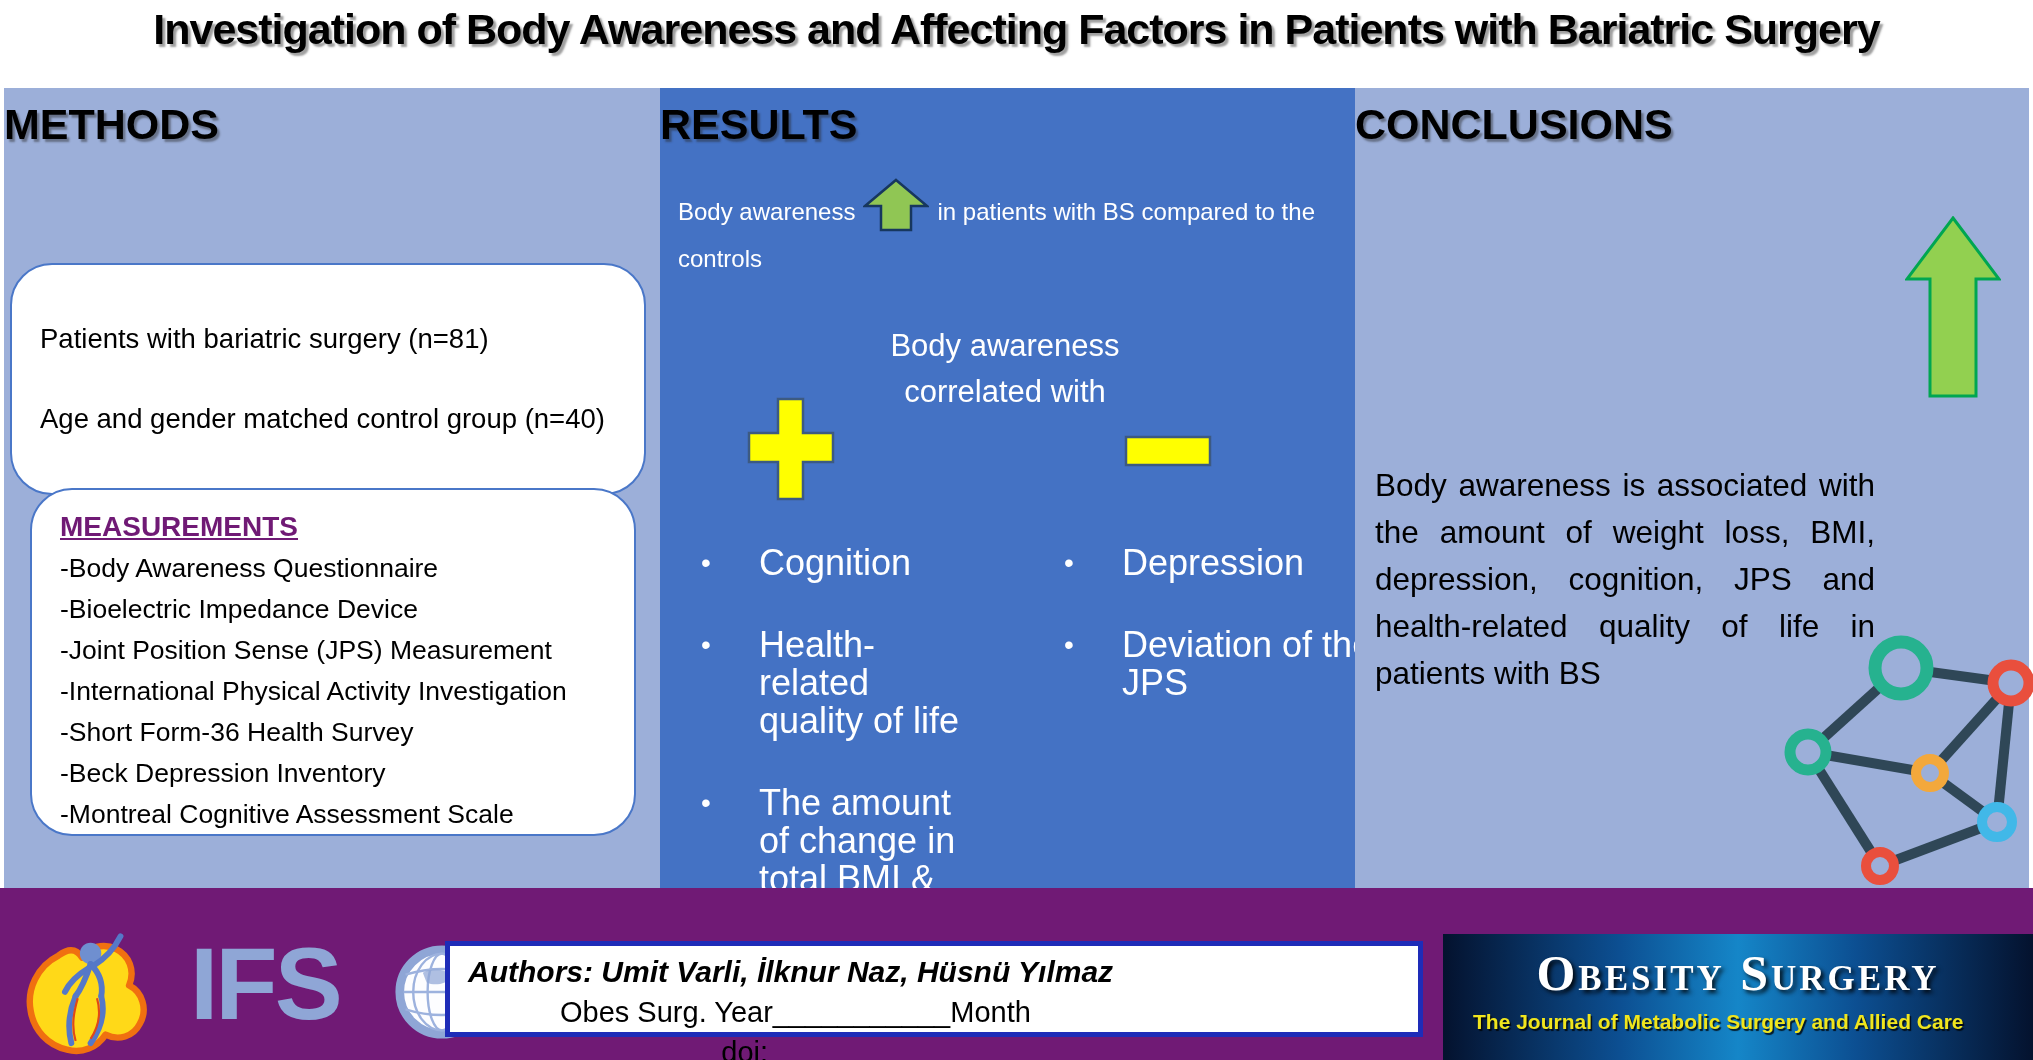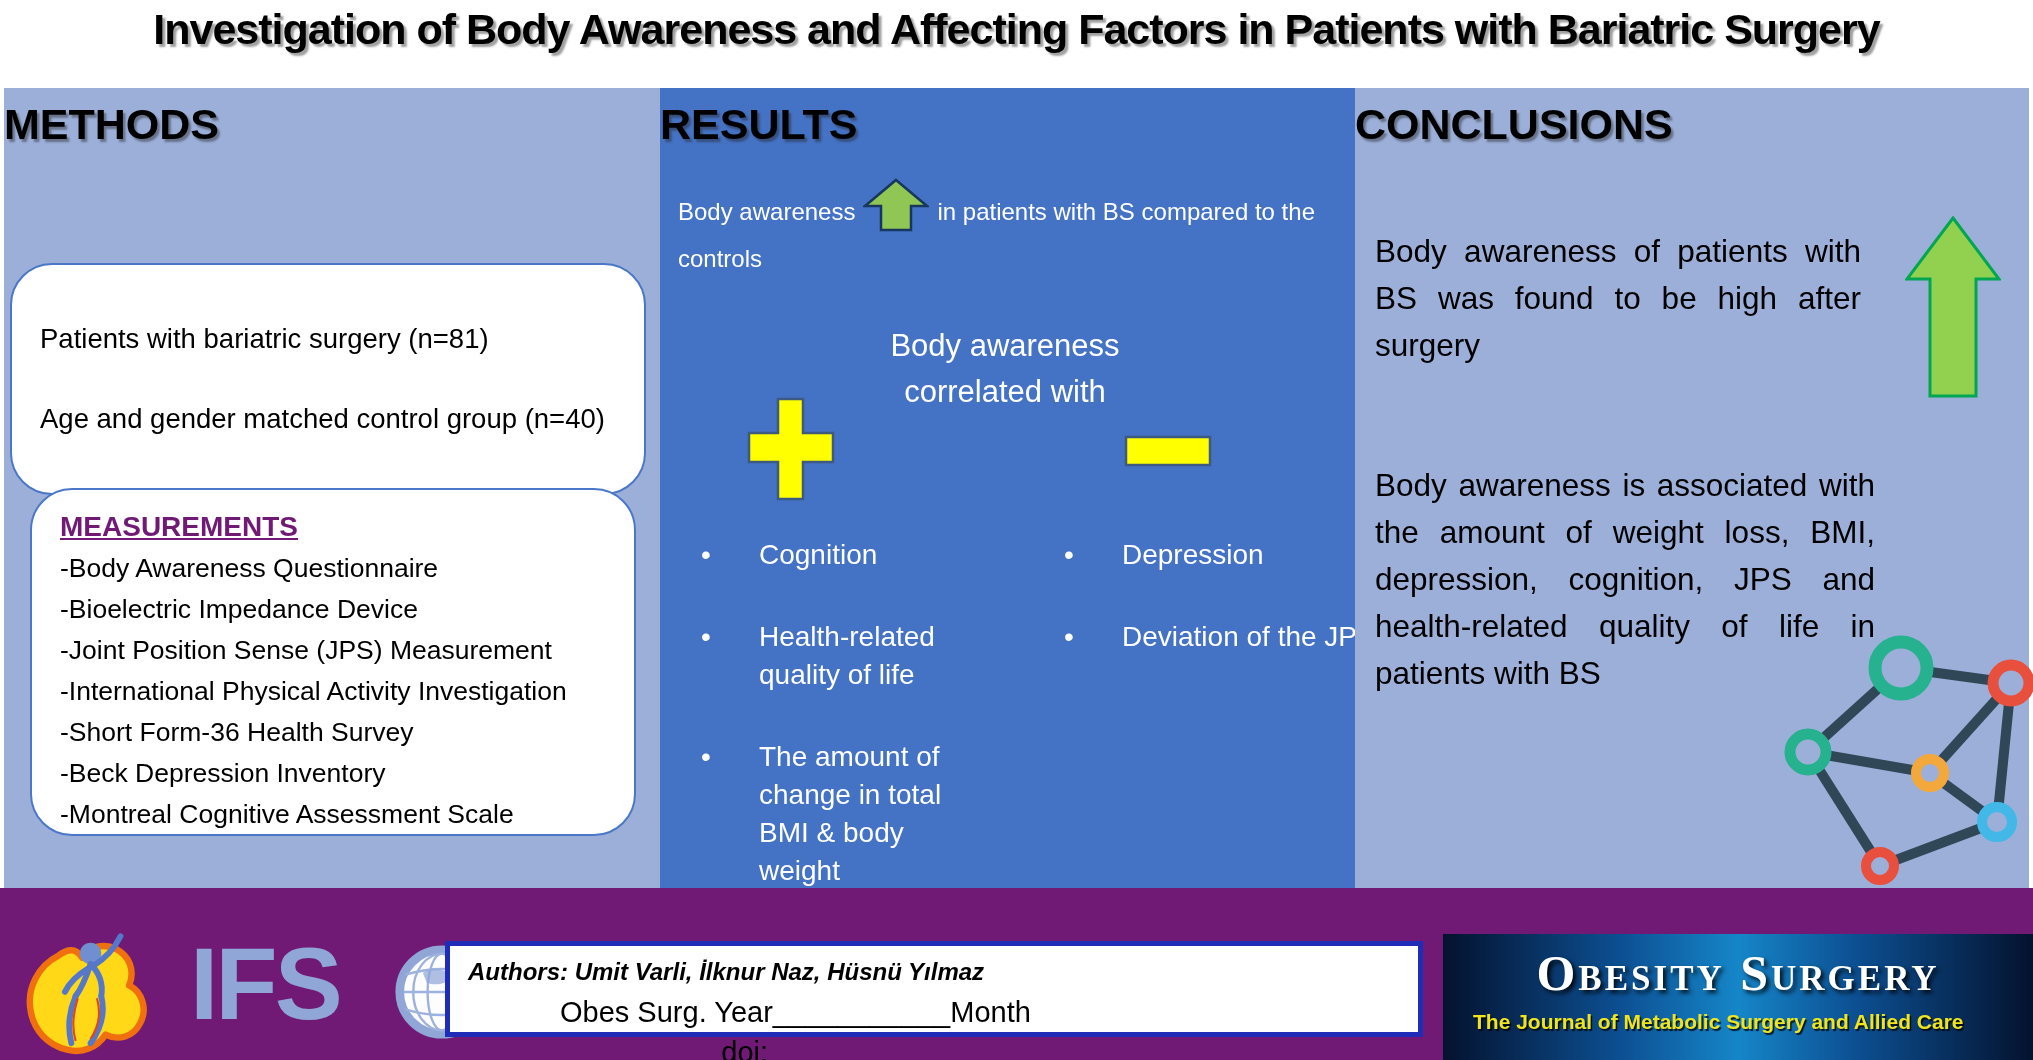--- a/index.html
+++ b/index.html
@@ -45,22 +45,22 @@
   .corr-title{
     position:absolute;left:855px;top:323px;width:300px;text-align:center;
     color:#fff;font-size:31px;line-height:46px;
   }
   .plus-shape{position:absolute;left:747px;top:397px;}
   .minus-shape{position:absolute;left:1124px;top:435px;}
   ul.corr-list{list-style:none;margin:0;padding:0;position:absolute;top:528px;}
   ul.pos-list{left:697px;width:280px;}
   ul.neg-list{left:1060px;width:320px;}
   .corr-list li{
-    position:relative;padding-left:62px;margin:8px 0 44px 0;
-    color:#fff;font-size:28px;line-height:38px;width:215px;
+    position:relative;padding-left:62px;margin:16px 0 44px 0;
+    color:#fff;font-size:36px;line-height:38px;width:215px;
   }
   ul.neg-list li{width:300px;}
   .corr-list li::before{
     content:"•";position:absolute;left:4px;top:0;color:#fff;font-size:28px;
   }
   
   .conc-p{
     position:absolute;color:#000;font-size:31.5px;line-height:47px;
     text-align:justify;
   }
@@ -74,21 +74,21 @@
   .ifso-figure{position:absolute;left:0;top:2px;}
   .ifso-letters{
     position:absolute;left:168px;top:-4px;
     font-size:102px;font-weight:bold;color:#8fa6d6;letter-spacing:-3px;
   }
   .ifso-globe{position:absolute;left:372px;top:14px;}
   .authors-box{
     position:absolute;left:445px;top:53px;width:978px;height:96px;
     border:5px solid #1e2cb8;box-sizing:border-box;background:#fff;padding:6px 0 0 18px;
   }
-  .authors-line{font-size:24px;font-weight:bold;font-style:italic;color:#000;line-height:40px;}
+  .authors-line{font-size:30px;font-weight:bold;font-style:italic;color:#000;line-height:40px;}
   .citation-line{font-size:29px;color:#000;line-height:40px;padding-left:92px;}
   .journal-logo{
     position:absolute;left:1443px;top:46px;width:590px;height:126px;
     background:linear-gradient(90deg,#04122e 0%,#0c4f92 30%,#1586c8 50%,#0c4f92 70%,#04122e 100%);
     overflow:hidden;
   }
   .journal-name{
     margin-top:8px;text-align:center;
     font-family:"Liberation Serif",serif;font-weight:bold;font-variant:small-caps;
     font-size:50px;color:#fff;letter-spacing:3px;line-height:62px;
@@ -145,21 +145,20 @@
     <li><span>The amount of change in total BMI &amp; body weight</span></li>
   </ul>
   <ul class="corr-list neg-list">
     <li><span>Depression</span></li>
     <li><span>Deviation of the JPS</span></li>
   </ul>
 
   <div class="col col-right">
     <h2 class="col-heading">CONCLUSIONS</h2>
   </div>
-  <div class="conc-p conc-p1">Body awareness of patients with BS was found to be high after surgery</div>
   <svg class="big-arrow" width="96" height="182" viewBox="0 0 96 182">
     <polygon points="48,2 94,63 71,63 71,180 25,180 25,63 2,63" fill="#92d050" stroke="#00a651" stroke-width="3"></polygon>
   </svg>
   <div class="conc-p conc-p2">Body awareness is associated with the amount of weight loss, BMI, depression, cognition, JPS and health-related quality of life in patients with BS</div>
   <svg class="network" width="270" height="262" viewBox="0 0 270 262">
     <g stroke="#2f4757" stroke-width="10">
       <line x1="126" y1="40" x2="236" y2="55"></line>
       <line x1="126" y1="40" x2="33" y2="124"></line>
       <line x1="33" y1="124" x2="155" y2="145"></line>
       <line x1="155" y1="145" x2="236" y2="55"></line>

